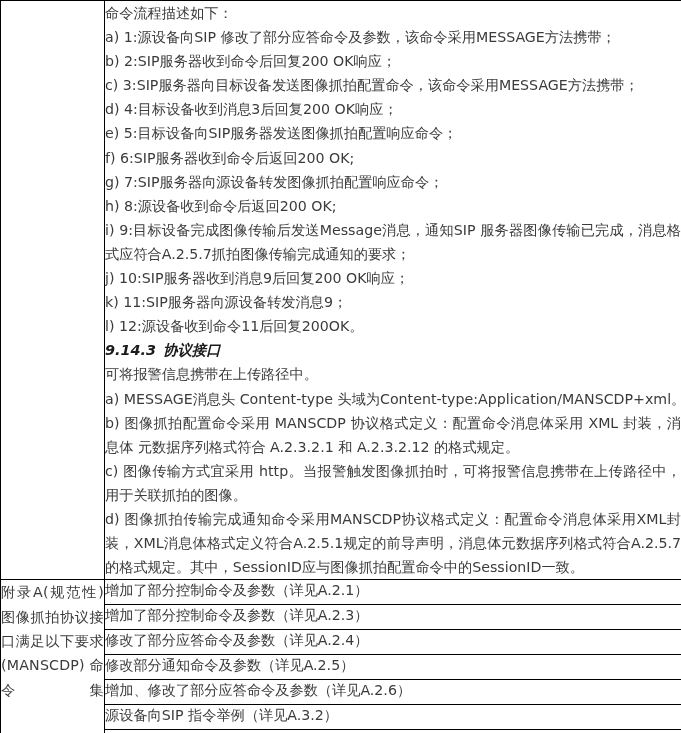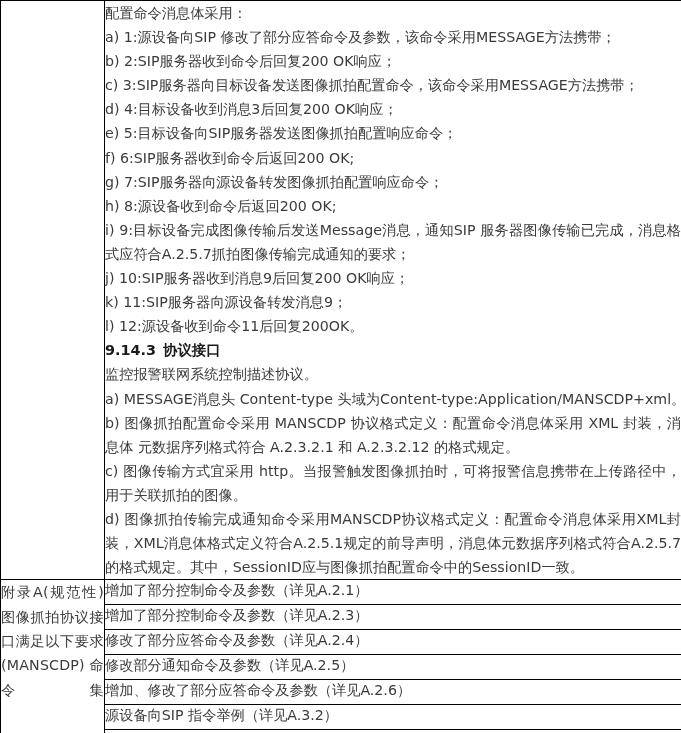--- a/index.html
+++ b/index.html
@@ -63,20 +63,21 @@
     text-align: justify;
     text-align-last: left;
   }
   .heading {
     font-size: 14.4px;
     line-height: 24.1px;
     font-weight: bold;
     margin: 0;
     color: #1b1b1b;
     letter-spacing: 0px;
+    font-style: italic;
   }
   .heading .hnum { margin-right: 7px; }
 
   
   td.appendix-label {
     border-left: 0;
     padding: 5px 7px 5px 7px;
     vertical-align: middle;
   }
   .appendix-label-inner {
@@ -112,38 +113,38 @@
     <colgroup>
       <col class="col-left">
       <col class="col-right">
     </colgroup>
     <tbody>
 
       <tr>
         <td class="left-blank"></td>
         <td class="body-cell">
 
-          <div class="para">配置命令消息体采用：</div>
+          <div class="para">命令流程描述如下：</div>
 
           <div class="para">a) 1:源设备向SIP 修改了部分应答命令及参数，该命令采用MESSAGE方法携带；</div>
           <div class="para">b) 2:SIP服务器收到命令后回复200 OK响应；</div>
           <div class="para">c) 3:SIP服务器向目标设备发送图像抓拍配置命令，该命令采用MESSAGE方法携带；</div>
           <div class="para">d) 4:目标设备收到消息3后回复200 OK响应；</div>
           <div class="para">e) 5:目标设备向SIP服务器发送图像抓拍配置响应命令；</div>
           <div class="para">f) 6:SIP服务器收到命令后返回200 OK;</div>
           <div class="para">g) 7:SIP服务器向源设备转发图像抓拍配置响应命令；</div>
           <div class="para">h) 8:源设备收到命令后返回200 OK;</div>
           <div class="para just">i) 9:目标设备完成图像传输后发送Message消息，通知SIP 服务器图像传输已完成，消息格式应符合A.2.5.7抓拍图像传输完成通知的要求；</div>
           <div class="para">j) 10:SIP服务器收到消息9后回复200 OK响应；</div>
           <div class="para">k) 11:SIP服务器向源设备转发消息9；</div>
           <div class="para">l) 12:源设备收到命令11后回复200OK。</div>
 
           <div class="heading"><span class="hnum">9.14.3</span><span>协议接口</span></div>
 
-          <div class="para">监控报警联网系统控制描述协议。</div>
+          <div class="para">可将报警信息携带在上传路径中。</div>
 
           <div class="para">a) MESSAGE消息头 Content-type 头域为Content-type:Application/MANSCDP+xml。</div>
           <div class="para just">b) 图像抓拍配置命令采用 MANSCDP  协议格式定义：配置命令消息体采用 XML 封装，消息体 元数据序列格式符合 A.2.3.2.1 和 A.2.3.2.12 的格式规定。</div>
           <div class="para just">c) 图像传输方式宜采用 http。当报警触发图像抓拍时，可将报警信息携带在上传路径中，用于关联抓拍的图像。</div>
           <div class="para just">d) 图像抓拍传输完成通知命令采用MANSCDP协议格式定义：配置命令消息体采用XML封装，XML消息体格式定义符合A.2.5.1规定的前导声明，消息体元数据序列格式符合A.2.5.7的格式规定。其中，SessionID应与图像抓拍配置命令中的SessionID一致。</div>
 
         </td>
       </tr>
 
       <tr>

